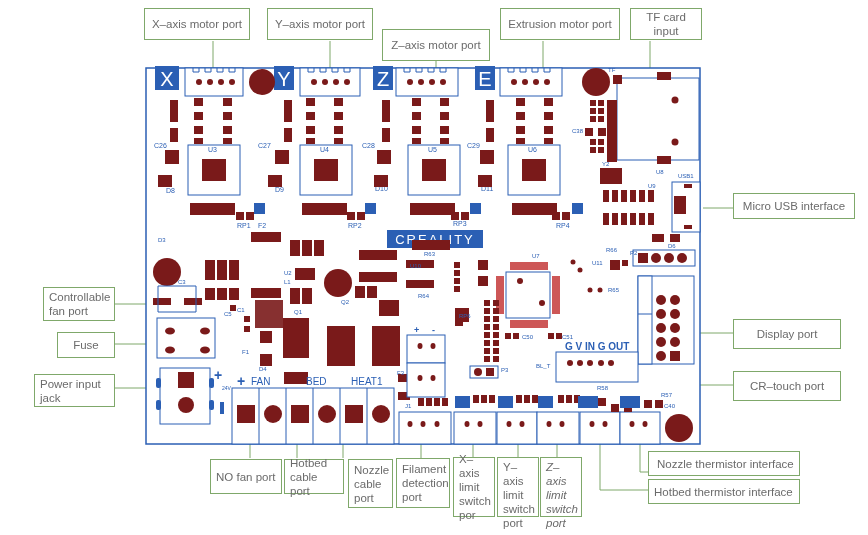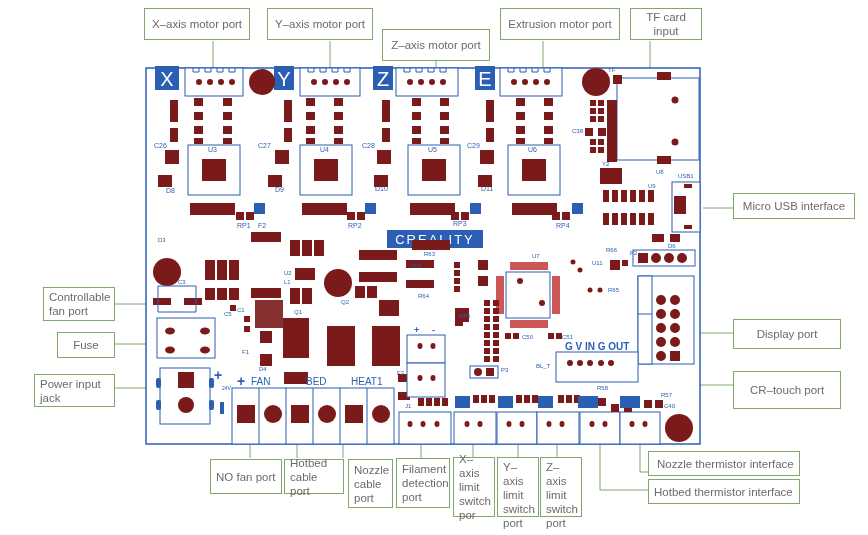--- a/index.html
+++ b/index.html
@@ -540,21 +540,21 @@
   </div>
 <div class="callout center" style="left:630px;top:8px;width:72px;height:32px;">
     <span>TF card input</span>
   </div>
 <div class="callout center" style="left:733px;top:193px;width:122px;height:26px;">
     <span>Micro USB interface</span>
   </div>
 <div class="callout center" style="left:733px;top:319px;width:108px;height:30px;">
     <span>Display port</span>
   </div>
-<div class="callout center" style="left:733px;top:371px;width:108px;height:38px;">
+<div class="callout center" style="left:733px;top:371px;width:108px;height:30px;">
     <span>CR–touch port</span>
   </div>
 <div class="callout" style="left:43px;top:287px;width:72px;height:34px;">
     <span>Controllable
 fan port</span>
   </div>
 <div class="callout center" style="left:57px;top:332px;width:58px;height:26px;">
     <span>Fuse</span>
   </div>
 <div class="callout" style="left:34px;top:374px;width:81px;height:33px;">
@@ -583,21 +583,21 @@
 limit
 switch
 por</span>
   </div>
 <div class="callout" style="left:497px;top:457px;width:42px;height:60px;align-items:flex-start;">
     <span>Y–axis
 limit
 switch
 port</span>
   </div>
-<div class="callout" style="left:540px;top:457px;width:42px;height:60px;align-items:flex-start;">
+<div class="callout" style="left:540px;top:457px;width:42px;height:60px;align-items:flex-start;font-style:italic;">
     <span>Z–axis
 limit
 switch
 port</span>
   </div>
 <div class="callout" style="left:648px;top:451px;width:152px;height:25px;padding-left:8px;">
     <span>Nozzle thermistor interface</span>
   </div>
 <div class="callout" style="left:648px;top:479px;width:152px;height:25px;">
     <span>Hotbed thermistor interface</span>

